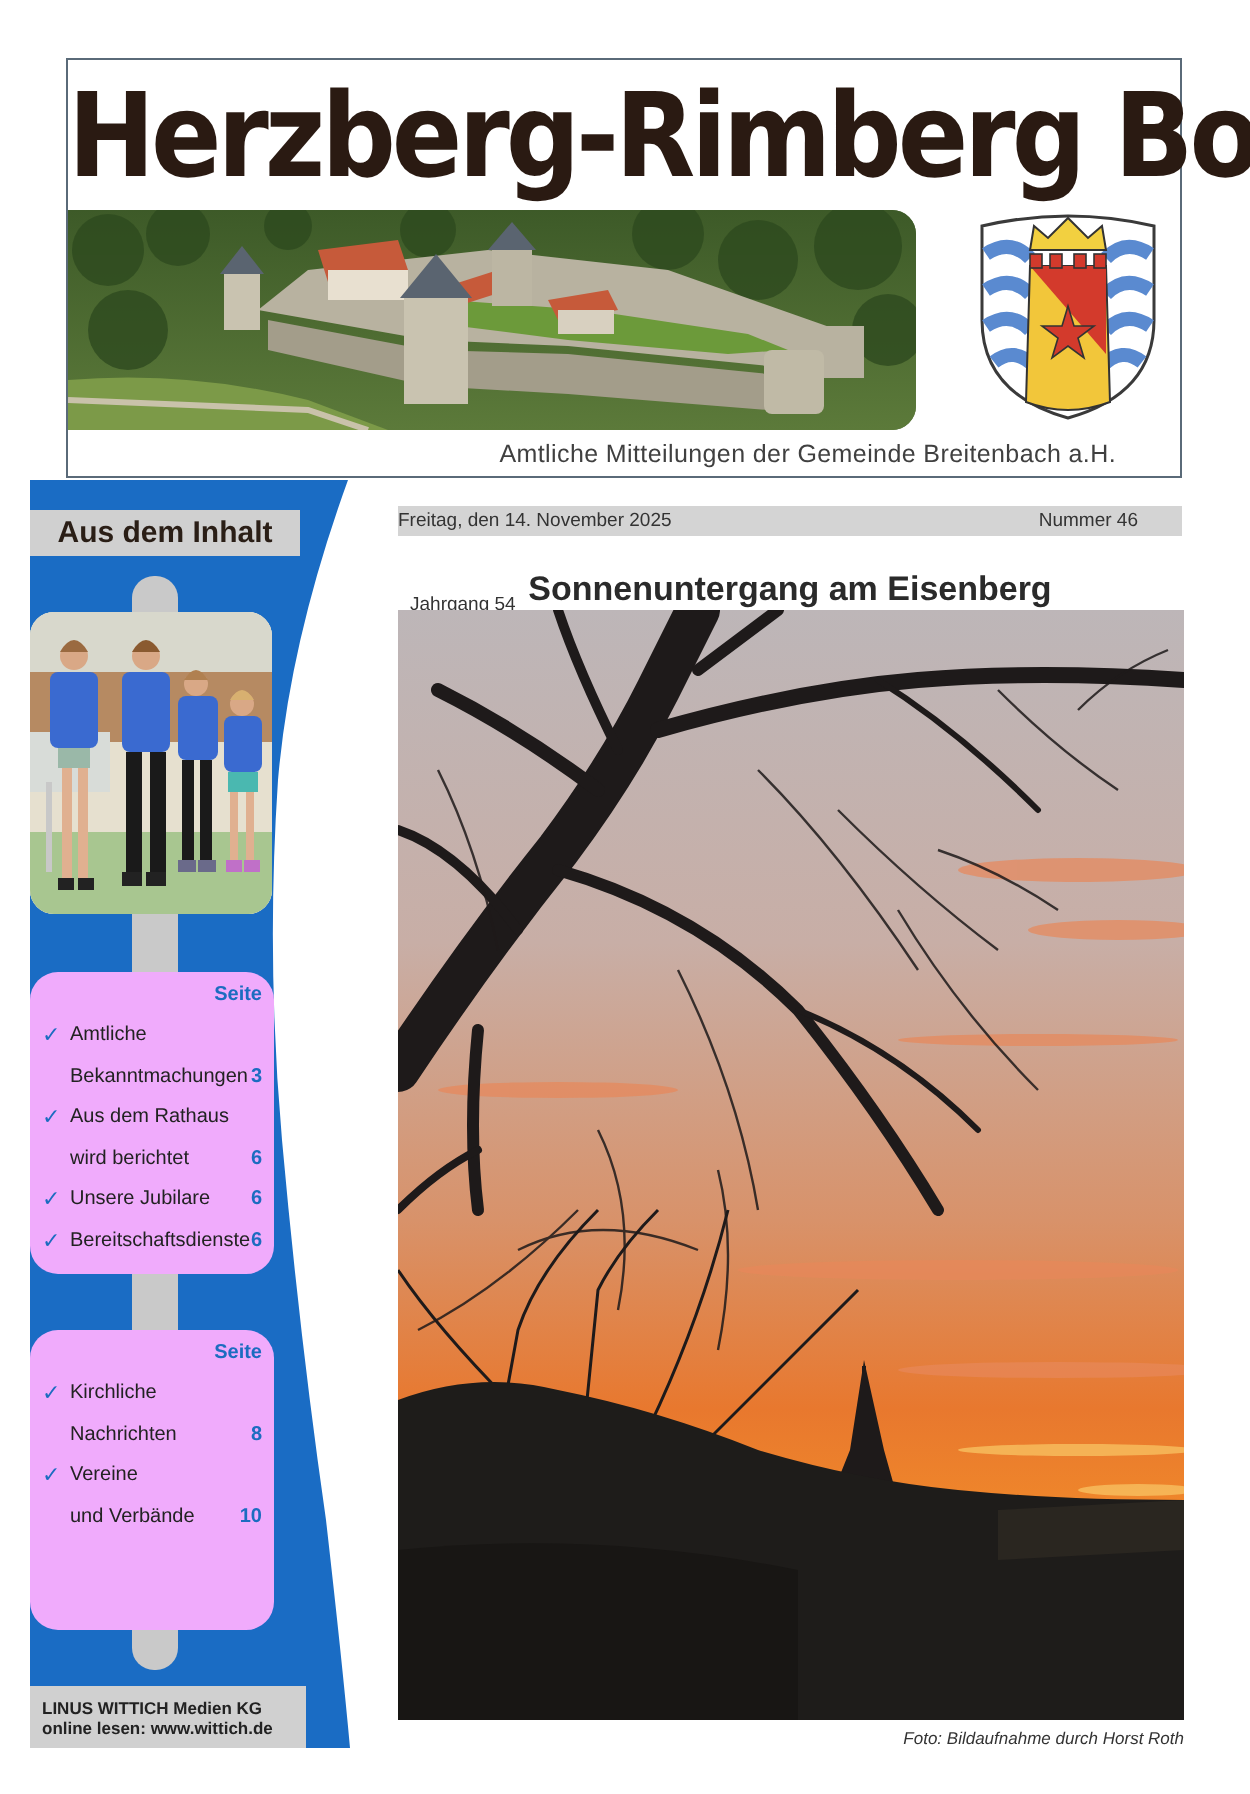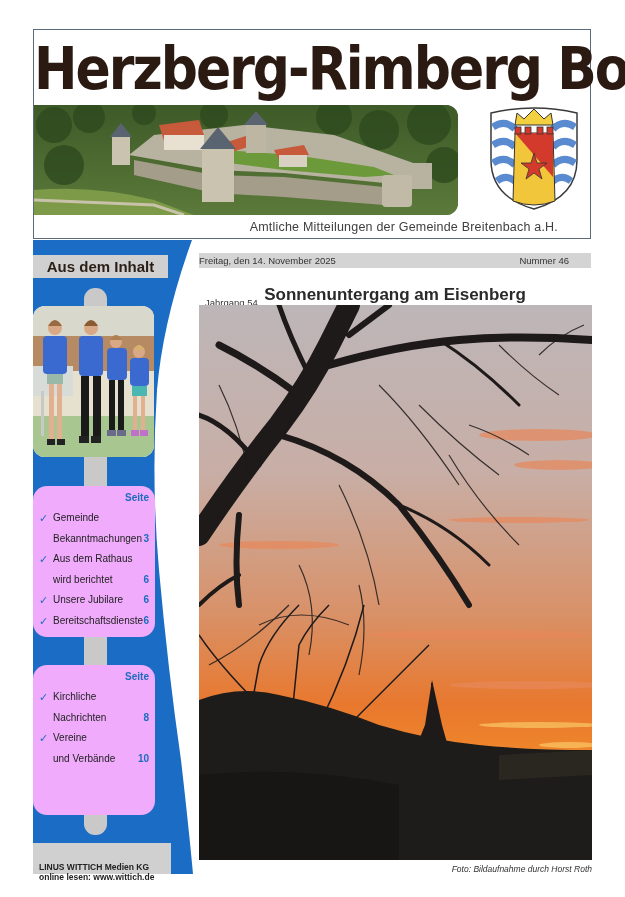--- a/index.html
+++ b/index.html
@@ -6,41 +6,41 @@
   body { width:625px; height:897px; background:#ffffff; position:relative; overflow:hidden; font-family:"Liberation Sans", sans-serif; }
 
   
   .masthead { position:absolute; left:33px; top:29px; width:558px; height:210px; border:1px solid #5a6a78; box-sizing:border-box; background:#fff; }
   .mast-title { position:absolute; left:0; top:2px; width:100%; text-align:center; font-family:"DejaVu Sans", sans-serif; font-weight:bold; font-size:52px; letter-spacing:-2px; color:#2a1a12; transform:scaleY(1.12); transform-origin:top center; line-height:66px; white-space:nowrap; }
   .castle-photo { position:absolute; left:0; top:75px; width:424px; height:110px; border-radius:0 12px 12px 0; overflow:hidden; background:#4a6a30; }
   .coat-of-arms { position:absolute; left:453px; top:75px; width:94px; height:105px; }
   .mast-subtitle { position:absolute; left:0; top:190px; width:524px; text-align:right; font-size:12.5px; color:#404040; font-weight:normal; letter-spacing:0.2px; }
 
   
-  .left-panel { position:absolute; left:33px; top:240px; width:165px; height:634px; }
+  .left-panel { position:absolute; left:15px; top:240px; width:165px; height:634px; }
   .left-panel svg.bg { position:absolute; left:0; top:0; }
   .inhalt-label { position:absolute; left:0; top:15px; width:135px; height:23px; background:#d0d0d0; font-weight:bold; font-size:15px; color:#2a1e16; line-height:23px; text-align:center; }
   .gray-rail { position:absolute; left:51px; width:23px; background:#c9c9c9; }
   .rail-top { top:48px; height:24px; border-radius:11px 11px 0 0; }
   .rail-mid1 { top:216px; height:32px; }
   .rail-mid2 { top:396px; height:30px; }
   .rail-bot { top:575px; height:20px; border-radius:0 0 11px 11px; }
 
   .kids-photo { position:absolute; left:0; top:66px; width:121px; height:151px; border-radius:12px; overflow:hidden; background:#e8e4d6; }
 
   .toc-card { position:absolute; left:0; width:122px; background:#f0abfc; border-radius:14px; box-sizing:border-box; padding:6px 6px 0 6px; }
   .toc-card.c1 { top:246px; height:151px; }
   .toc-card.c2 { top:425px; height:150px; }
   .toc-seite { text-align:right; font-weight:bold; font-size:10px; color:#1c6cc0; margin-bottom:5px; }
   .toc-item { position:relative; font-size:10px; color:#222; line-height:20.5px; padding-left:14px; padding-right:12px; }
   .toc-check { position:absolute; left:0; top:0; color:#1c6cc0; font-size:11px; }
   .toc-page { position:absolute; right:0; bottom:0; color:#1c6cc0; font-weight:bold; font-size:10px; }
   .toc-line { display:block; }
 
-  .publisher-box { position:absolute; left:0; top:603px; width:138px; height:31px; background:#d0d0d0; box-sizing:border-box; padding:19px 0 0 6px; font-size:8.5px; font-weight:bold; color:#222; line-height:10px; }
+  .publisher-box { position:absolute; left:0; top:603px; width:138px; height:31px; background:#d0d0d0; box-sizing:border-box; padding:6px 0 0 6px; font-size:8.5px; font-weight:bold; color:#222; line-height:10px; }
 
   
   .info-bar { position:absolute; left:199px; top:253px; width:392px; height:15px; background:#d4d4d4; font-size:9.5px; color:#333; line-height:15px; }
   .info-bar span { position:absolute; top:0; }
   .info-left { left:6px;margin-top:42px; }
   .info-center { left:0; width:100%; text-align:left; }
   .info-right { right:22px; }
 
   .headline { position:absolute; left:199px; top:285px; width:392px; text-align:center; font-weight:bold; font-size:17px; color:#2a2a2a; }
 
@@ -188,21 +188,21 @@
       <rect x="98" y="124" width="8" height="6" fill="#c070c8"></rect>
         <rect x="107" y="124" width="8" height="6" fill="#c070c8"></rect>
     </svg>
   </div>
 
   <div class="toc-card c1">
     <div class="toc-seite">Seite</div>
 
     <div class="toc-item">
       <span class="toc-check">✓</span>
-      <span class="toc-line">Gemeinde</span>
+      <span class="toc-line">Amtliche</span>
       <span class="toc-line">Bekanntmachungen</span>
       <span class="toc-page">3</span>
     </div>
 
     <div class="toc-item">
       <span class="toc-check">✓</span>
       <span class="toc-line">Aus dem Rathaus</span>
       <span class="toc-line">wird berichtet</span>
       <span class="toc-page">6</span>
     </div>

